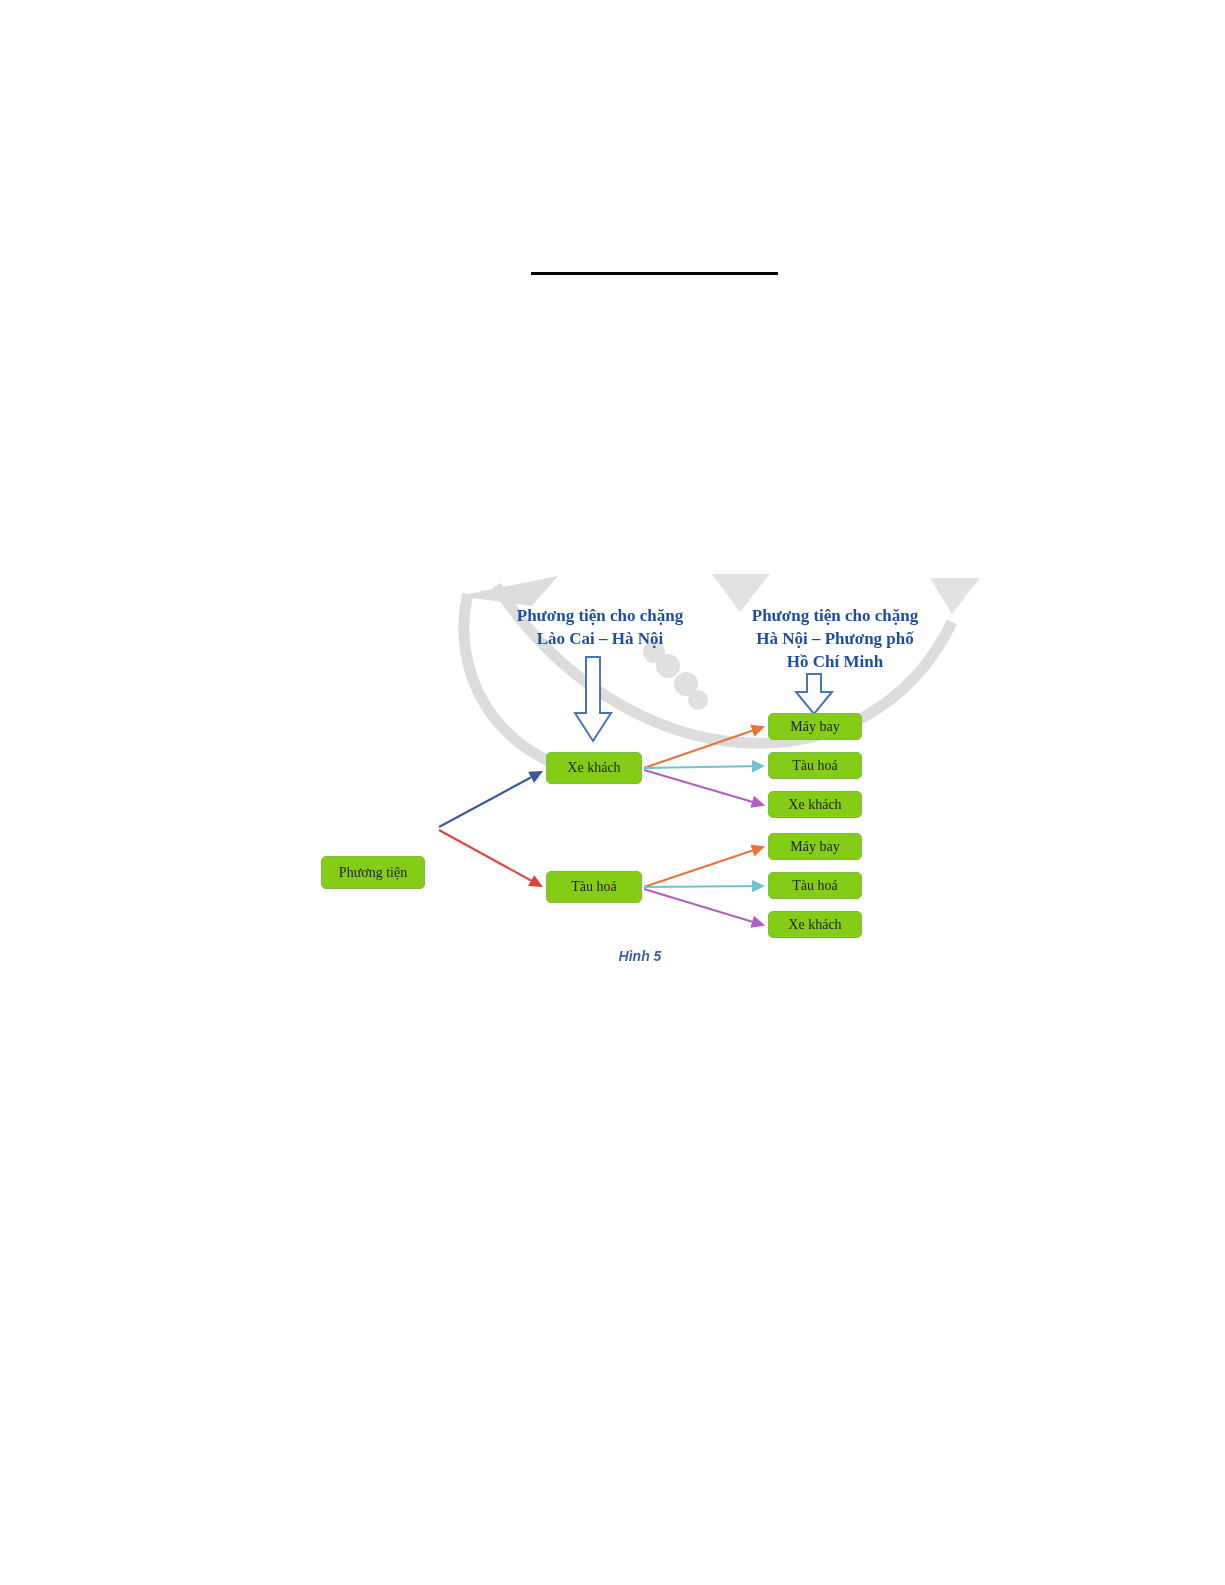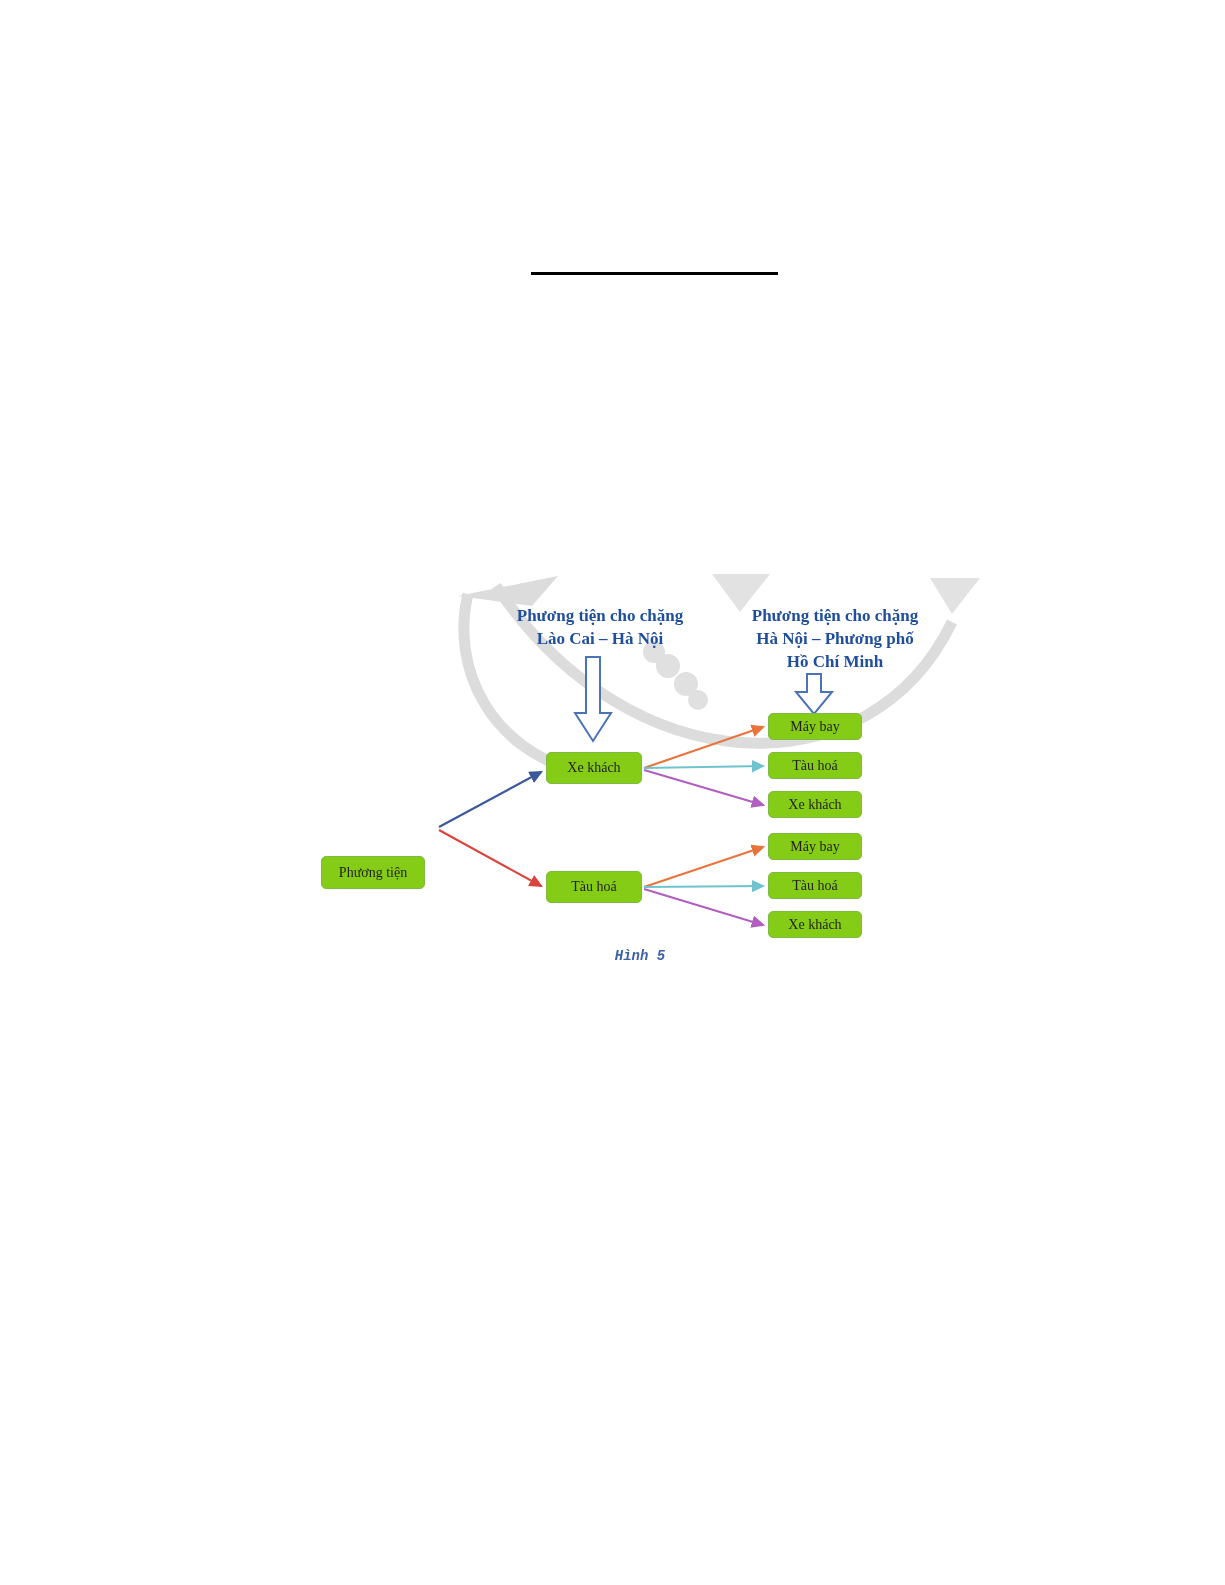--- a/index.html
+++ b/index.html
@@ -96,21 +96,21 @@
     pointer-events: none;
   }
 
   #caption {
     position: absolute;
     left: 560px;
     top: 948px;
     width: 160px;
     text-align: center;
     color: #3E62A8;
-    font-family: Liberation Mono, monospace;
+    font-family: Liberation Sans, sans-serif;
     font-style: italic;
     font-weight: bold;
     font-size: 14px;
   }
 </style>
 </head>
 <body>
 
 <div id="top-rule"></div>
 

